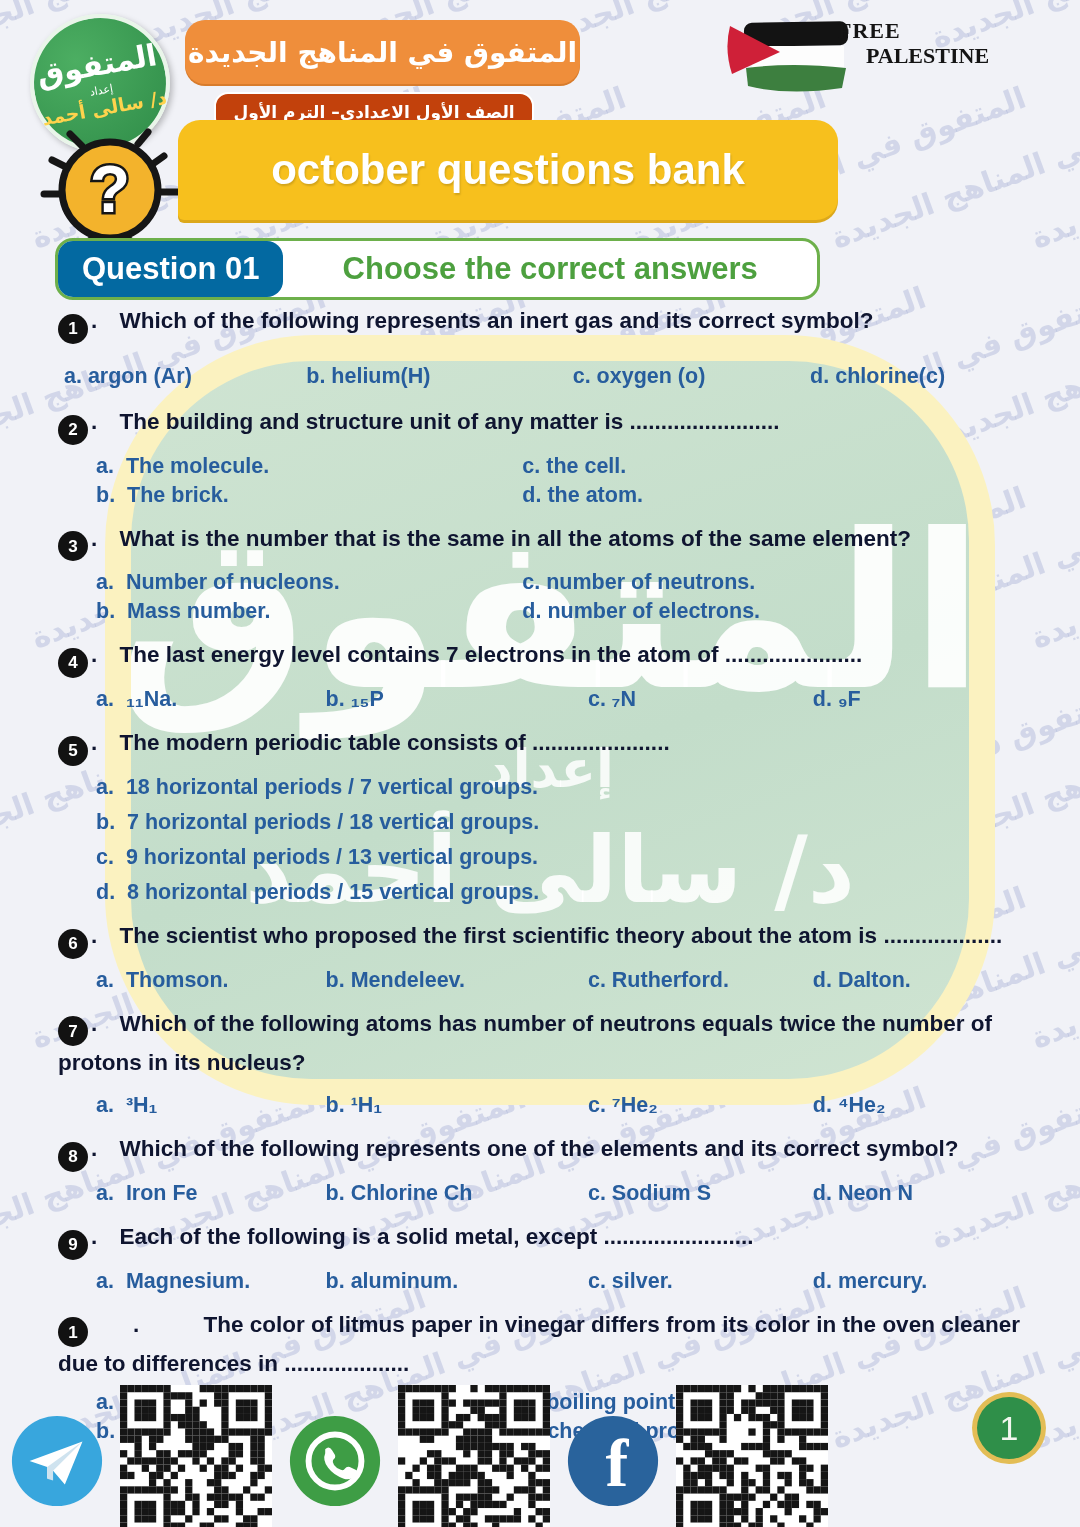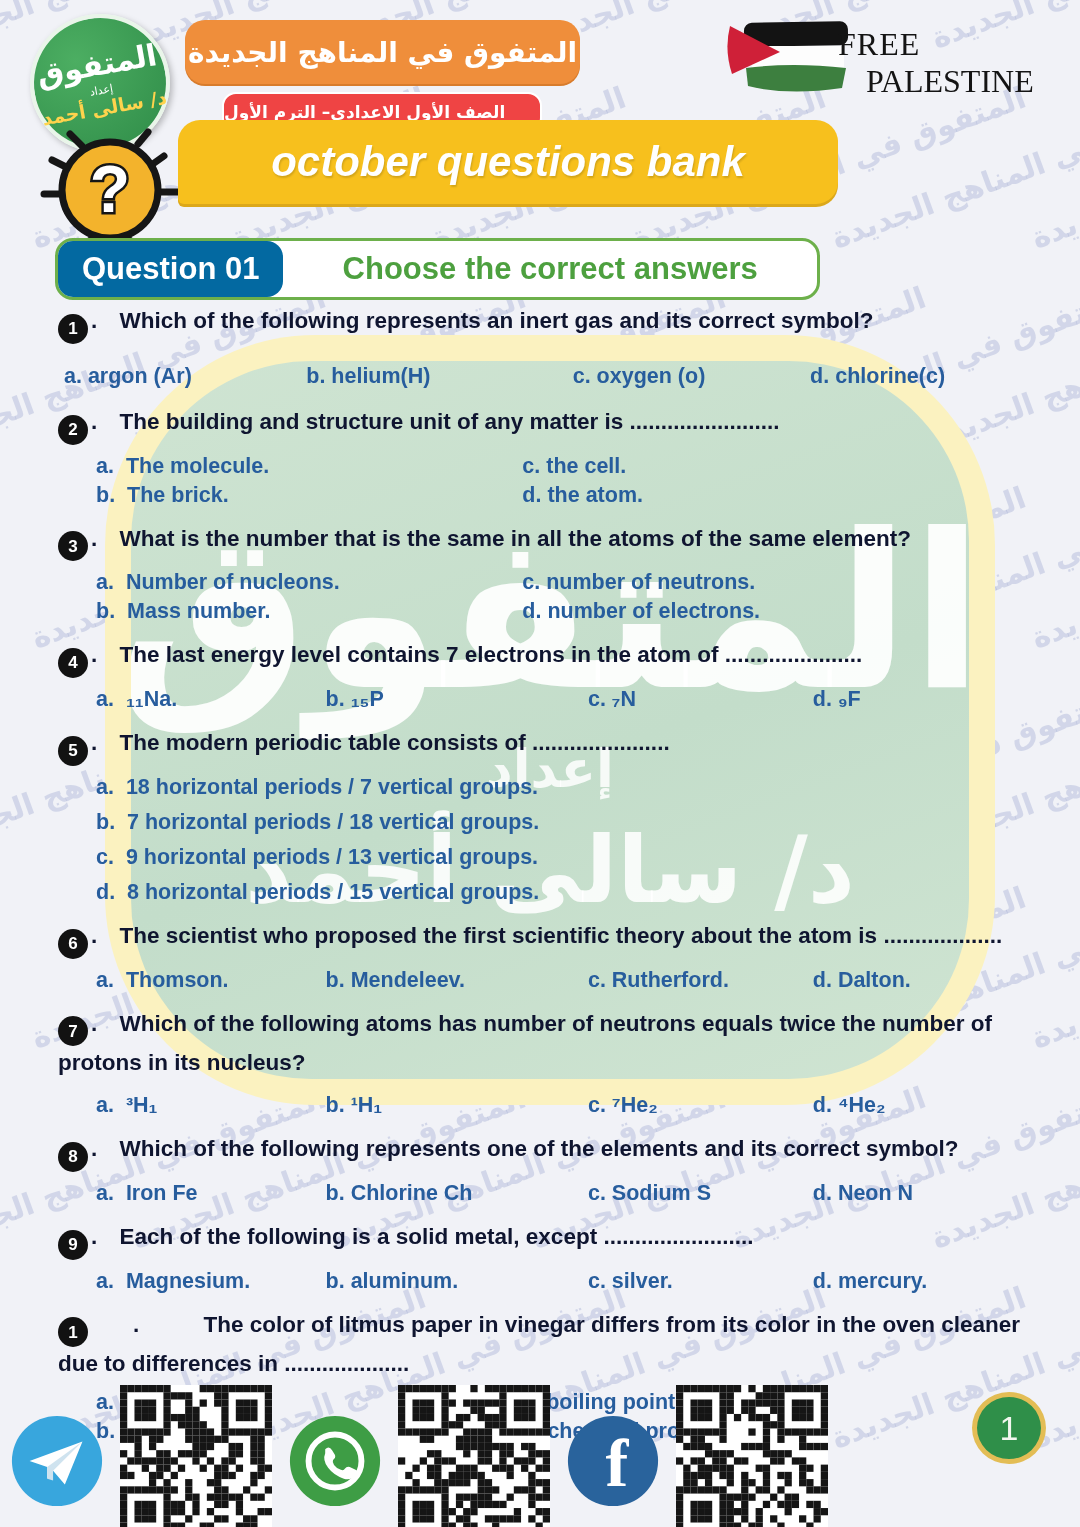--- a/index.html
+++ b/index.html
@@ -28,34 +28,34 @@
   #logo { left:30px; top:14px; width:140px; height:138px; background:radial-gradient(circle at 35% 30%, #4cae62, #2f8c48);
     border-radius:50%; border:4px solid #e9f5e9; transform:rotate(-10deg);
     display:flex; flex-direction:column; align-items:center; justify-content:center; box-shadow:2px 3px 6px rgba(0,0,0,.25); }
   #logo .t1 { font-family:"DejaVu Sans", sans-serif; direction:rtl; color:#fff; font-weight:700; font-size:30px; }
   #logo .t2 { font-family:"DejaVu Sans", sans-serif; direction:rtl; color:#fff; font-size:11px; margin-top:2px; }
   #logo .t3 { font-family:"DejaVu Sans", sans-serif; direction:rtl; color:#ffd34d; font-weight:700; font-size:19px; }
 
   #banner1 { left:185px; top:20px; width:395px; height:64px; background:#ef8e3b; border-radius:20px 20px 20px 20px;
     box-shadow:0 2px 0 #d87c2c; display:flex; align-items:center; justify-content:center; }
   #banner1 span { font-family:"DejaVu Sans", sans-serif; direction:rtl; color:#fff; font-weight:700; font-size:28px; }
-  #banner2 { left:222px; top:92px; width:320px; height:40px; background:#ef4444; border-radius:14px;
-    border:2px solid #fff; display:flex; align-items:center; }
+  #banner2 { left:214px; top:92px; width:320px; height:40px; background:#c2410c; border-radius:14px;
+    border:2px solid #fff; display:flex; align-items:center; justify-content:center; }
   #banner2 span { font-family:"DejaVu Sans", sans-serif; direction:rtl; color:#fff; font-weight:700; font-size:17px; }
 
   #flag { left:722px; top:16px; width:130px; height:90px; }
-  #fp-text { left:838px; top:26px; width:220px; font-family:"Liberation Serif", serif; color:#141414;
-    font-weight:400; font-size:32px; line-height:1.15; letter-spacing:1px; }
+  #fp-text { left:838px; top:18px; width:220px; font-family:"Liberation Serif", serif; color:#141414;
+    font-weight:700; font-size:22px; line-height:1.15; letter-spacing:1px; }
   #fp-text .l2 { margin-left:28px; letter-spacing:0px; }
 
   
   #bulb { left:30px; top:108px; width:170px; height:175px; }
-  #title-banner { left:178px; top:120px; width:660px; height:84px; background:#f7c01d;
+  #title-banner { left:178px; top:120px; width:660px; height:100px; background:#f7c01d;
     border-radius:22px 22px 22px 6px; box-shadow:0 3px 0 #dca81a;
-    display:flex; align-items:center; justify-content:center;font-style:italic; }
+    display:flex; align-items:center; justify-content:center; }
   #title-banner span { color:#fff; font-weight:700; font-size:42px; text-shadow:1px 2px 2px rgba(0,0,0,.15); }
 
   
   #q-header { left:55px; top:238px; width:765px; height:62px; border:3px solid #6db04b; background:#fff;
     border-radius:18px; display:flex; align-items:stretch; overflow:hidden; }
   #q-header .left { background:#0369a1; color:#fff; font-weight:700; font-size:31px;
     display:flex; align-items:center; padding:0 24px; border-radius:0 16px 16px 0; }
   #q-header .right { flex:1; display:flex; align-items:center; justify-content:center;
     color:#4da03f; font-weight:700; font-size:31px; }
 

